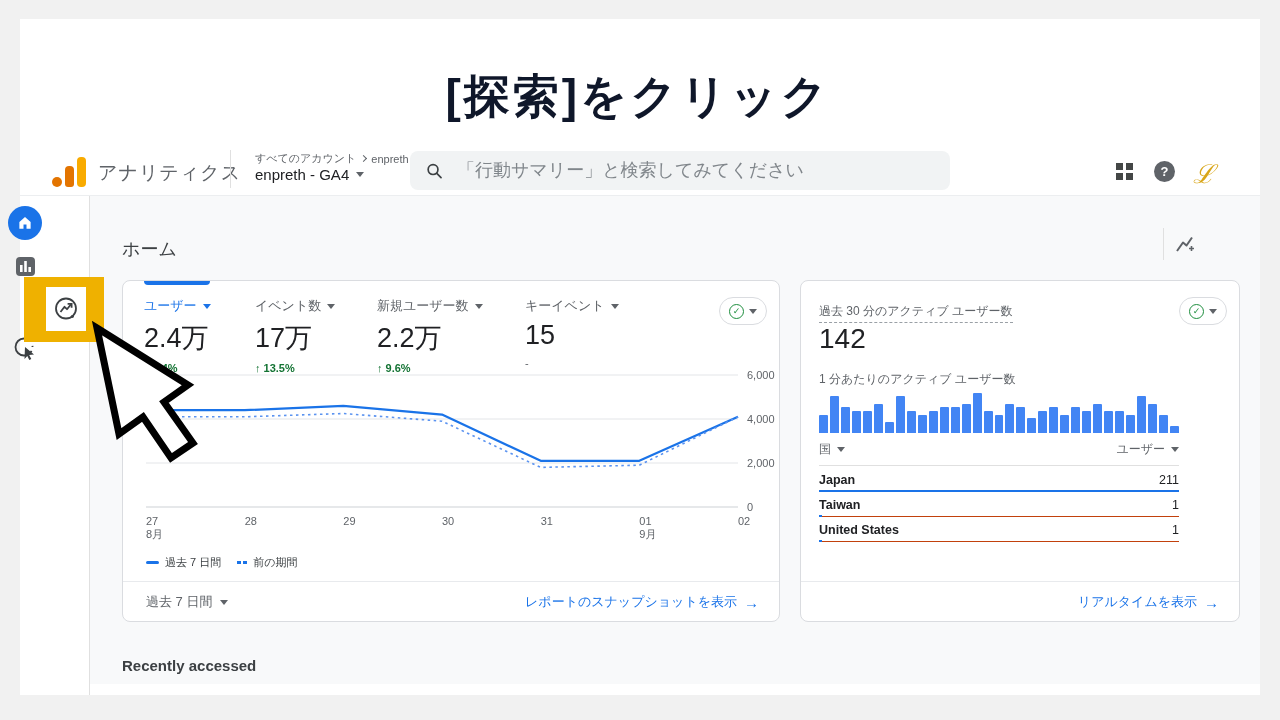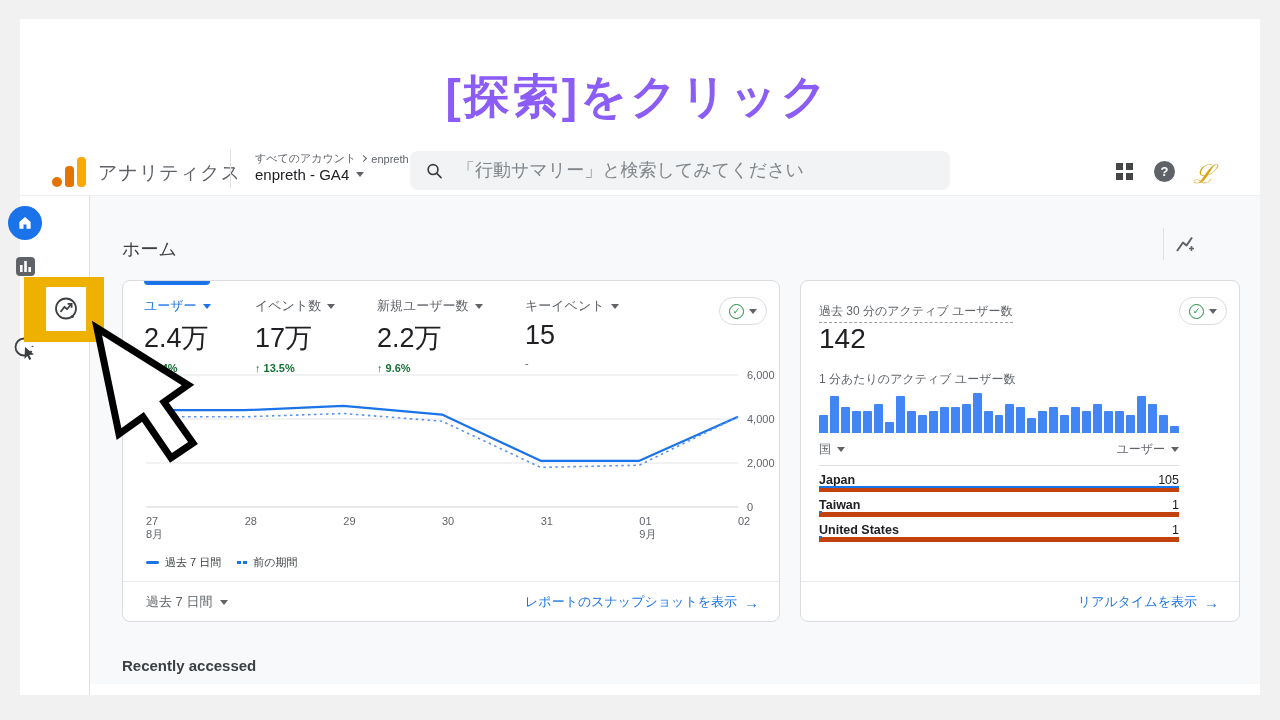--- a/index.html
+++ b/index.html
@@ -1,21 +1,21 @@
 <!DOCTYPE html>
 <html><head>
 <meta charset="utf-8">
 <style>
   * { margin:0; padding:0; box-sizing:border-box; }
   html,body { width:1280px; height:720px; }
   body { background:#f1f1f1; font-family:"Liberation Sans","DejaVu Sans",sans-serif; position:relative; overflow:hidden; color:#202124; }
   .abs { position:absolute; }
 
   .slide { left:20px; top:19px; width:1240px; height:676px; background:#fff; }
-  .slide-title { left:0; top:66px; width:1240px; text-align:center; font-size:46px; font-weight:900; color:#8b5cf6; letter-spacing:3px;padding-left:36px; }
+  .slide-title { left:0; top:66px; width:1240px; text-align:center; font-size:46px; font-weight:900; color:#0f172a; letter-spacing:3px;padding-left:36px; }
 
   
   .ga-header { left:20px; top:142px; width:1240px; height:54px; background:#fff; border-bottom:1px solid #eceef0; }
   .logo { left:52px; top:157px; width:36px; height:30px; }
   .logo .bar-tall { position:absolute; right:2px; top:0; width:9px; height:30px; background:#f9ab00; border-radius:4px; }
   .logo .bar-mid  { position:absolute; left:13px; top:9px; width:9px; height:21px; background:#e37400; border-radius:4px 4px 3px 3px; }
   .logo .dot      { position:absolute; left:0; top:20px; width:10px; height:10px; background:#e37400; border-radius:50%; }
   .product-name { left:98px; top:160px; font-size:19px; color:#5f6368; letter-spacing:1px; }
   .header-vdiv { left:230px; top:150px; width:1px; height:38px; background:#e0e0e0; }
   .breadcrumb { left:255px; top:151px; font-size:11px; color:#5f6368; display:flex; align-items:center; gap:5px; }
@@ -75,21 +75,21 @@
 
   .rt-title { position:absolute; left:18px; top:22px; font-size:12px; color:#5f6368; border-bottom:1px dashed #9aa0a6; padding-bottom:2px; }
   .rt-value { position:absolute; left:18px; top:42px; font-size:28px; color:#202124; }
   .rt-sub { position:absolute; left:18px; top:90px; font-size:12px; color:#5f6368; }
   .rt-bars { position:absolute; left:18px; top:108px; width:360px; height:44px; display:flex; align-items:flex-end; gap:2px; }
   .rt-bar { flex:1; background:#4285f4; border-radius:1px 1px 0 0; }
   .rt-dims { position:absolute; left:18px; top:160px; width:360px; display:flex; justify-content:space-between; font-size:12px; color:#5f6368; }
   .rt-dims .dim { display:flex; align-items:center; gap:6px; cursor:pointer; }
   .rt-table-div { position:absolute; left:18px; top:184px; width:360px; height:1px; background:#e0e0e0; }
   .rt-rows { position:absolute; left:18px; top:186px; width:360px; }
-  .country-row { position:relative; height:25px; font-size:12.5px; color:#202124; border-bottom:5px solid #c2410c; cursor:pointer; }
+  .country-row { position:relative; height:25px; font-size:12.5px; color:#202124; border-bottom:1px solid #c2410c; cursor:pointer; }
   .country-row .c-name { position:absolute; left:0; top:6px; font-weight:bold; }
   .country-row .c-val { position:absolute; right:0; top:6px; }
   .country-bar { position:absolute; left:0; bottom:-1px; height:2px; background:#1a73e8; }
 
   
   .cursor-svg { left:0; top:0; width:1280px; height:720px; z-index:20; pointer-events:none; }
   .icon-svg { display:block; }
 </style>
 </head>
 <body>
@@ -319,21 +319,21 @@
     <span class="dim">
       <span>ユーザー</span>
       <span class="caret"></span>
     </span>
   </div>
   <div class="rt-table-div"></div>
 
   <div class="rt-rows">
     <div class="country-row">
       <span class="c-name">Japan</span>
-      <span class="c-val">105</span>
+      <span class="c-val">211</span>
       <span class="country-bar" style="width: 100%;"></span>
     </div>
     <div class="country-row">
       <span class="c-name">Taiwan</span>
       <span class="c-val">1</span>
       <span class="country-bar" style="width: 0.9%;"></span>
     </div>
     <div class="country-row">
       <span class="c-name">United States</span>
       <span class="c-val">1</span>

